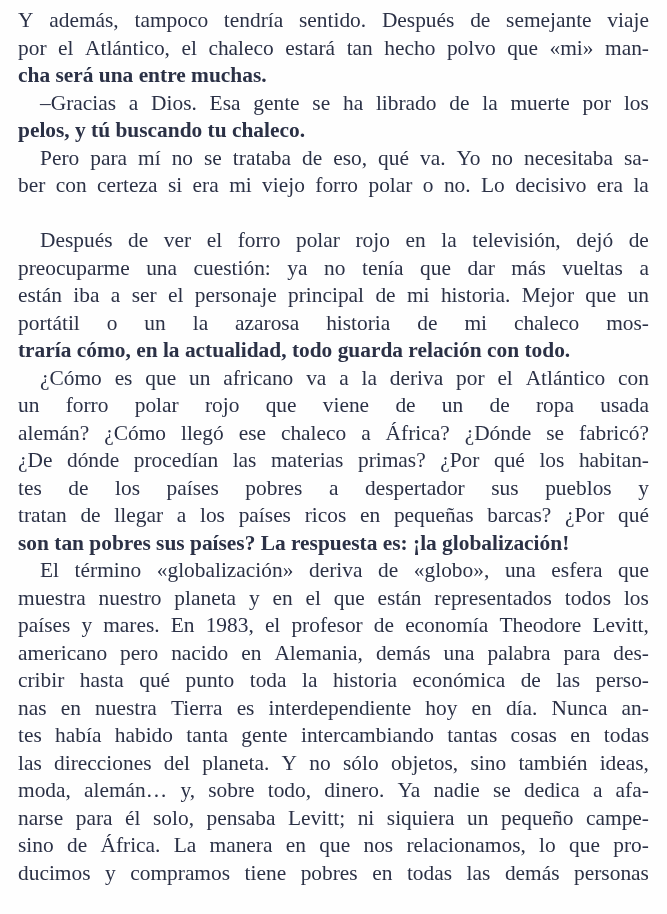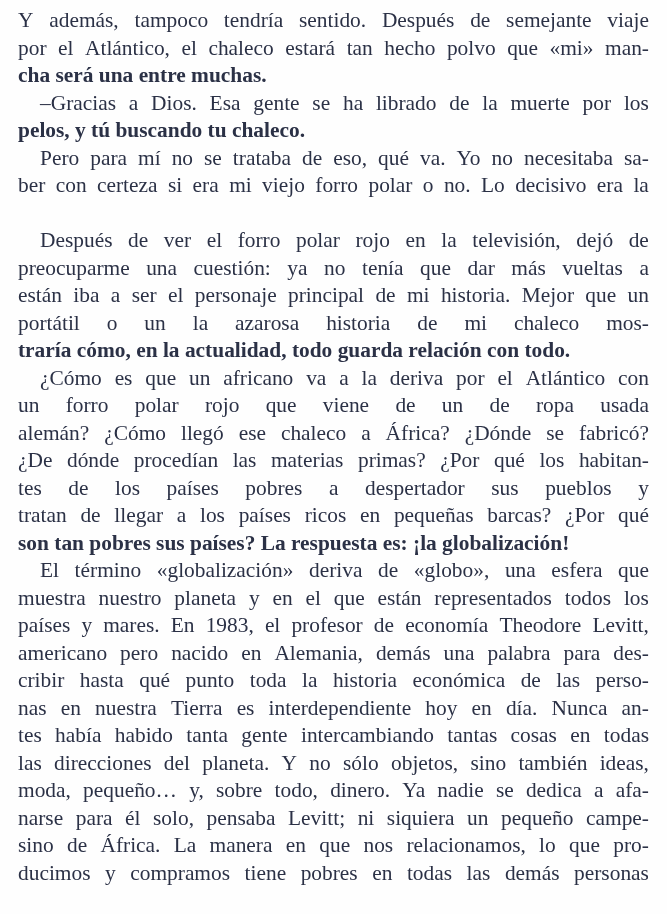--- a/index.html
+++ b/index.html
@@ -389,21 +389,21 @@
           <span class="w">Y</span>
           <span class="w">no</span>
           <span class="w">sólo</span>
           <span class="w">objetos,</span>
           <span class="w">sino</span>
           <span class="w">también</span>
           <span class="w">ideas,</span>
         </div>
         <div class="line just">
           <span class="w">moda,</span>
-          <span class="w">pequeño…</span>
+          <span class="w">alemán…</span>
           <span class="w">y,</span>
           <span class="w">sobre</span>
           <span class="w">todo,</span>
           <span class="w">dinero.</span>
           <span class="w">Ya</span>
           <span class="w">nadie</span>
           <span class="w">se</span>
           <span class="w">dedica</span>
           <span class="w">a</span>
           <span class="w">afa-</span>

